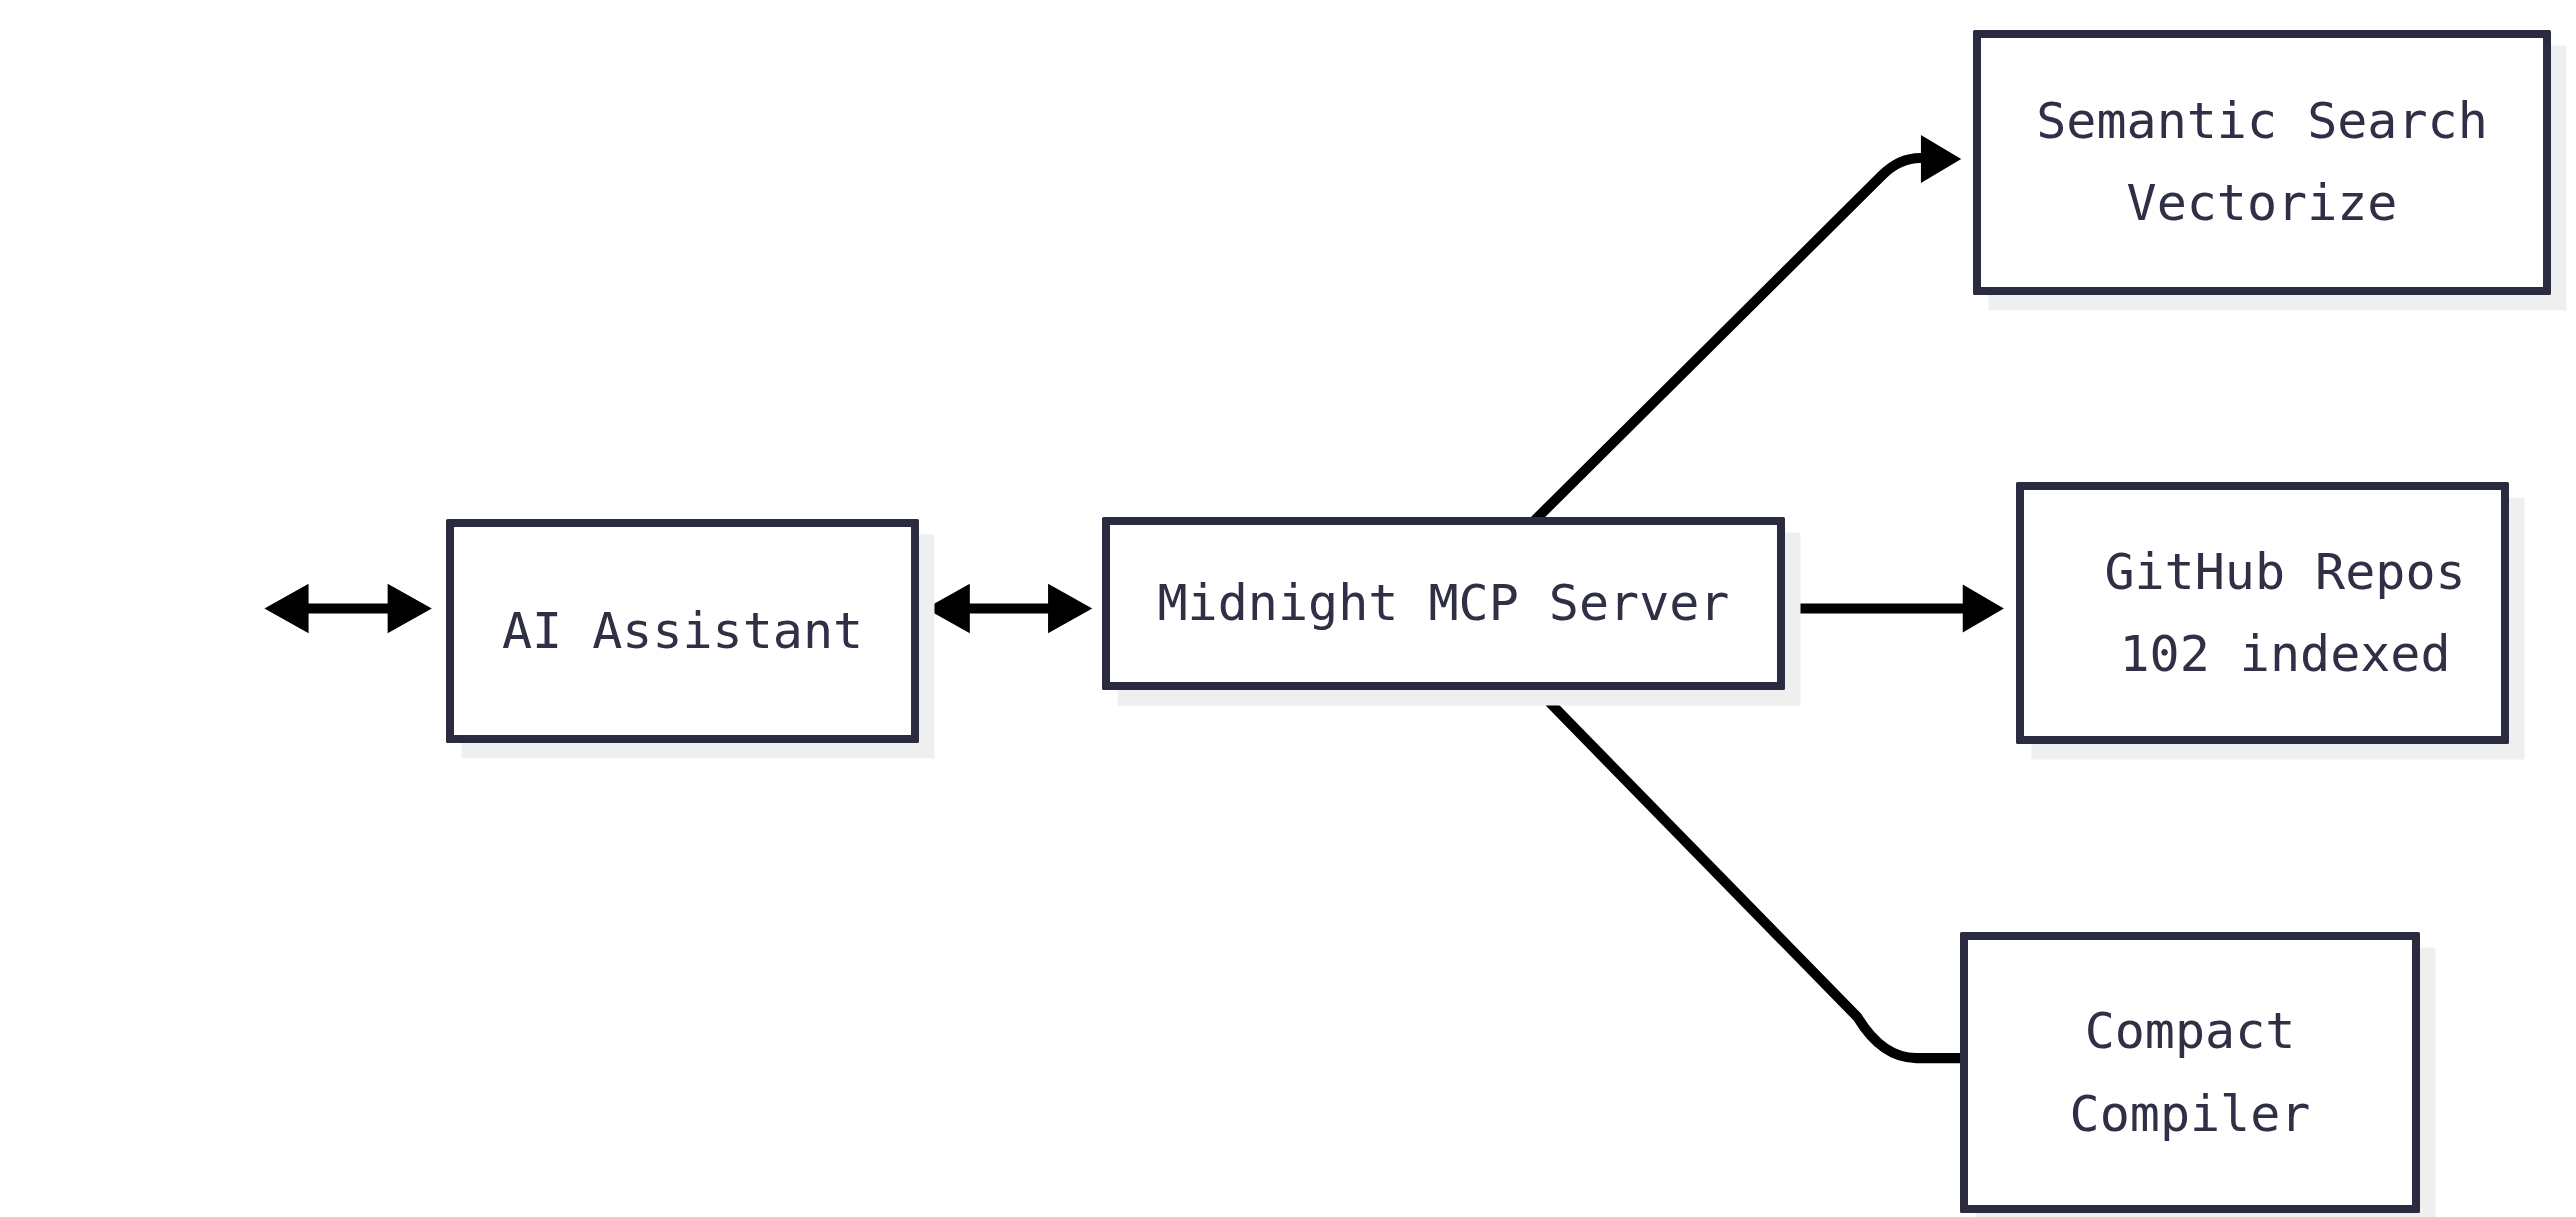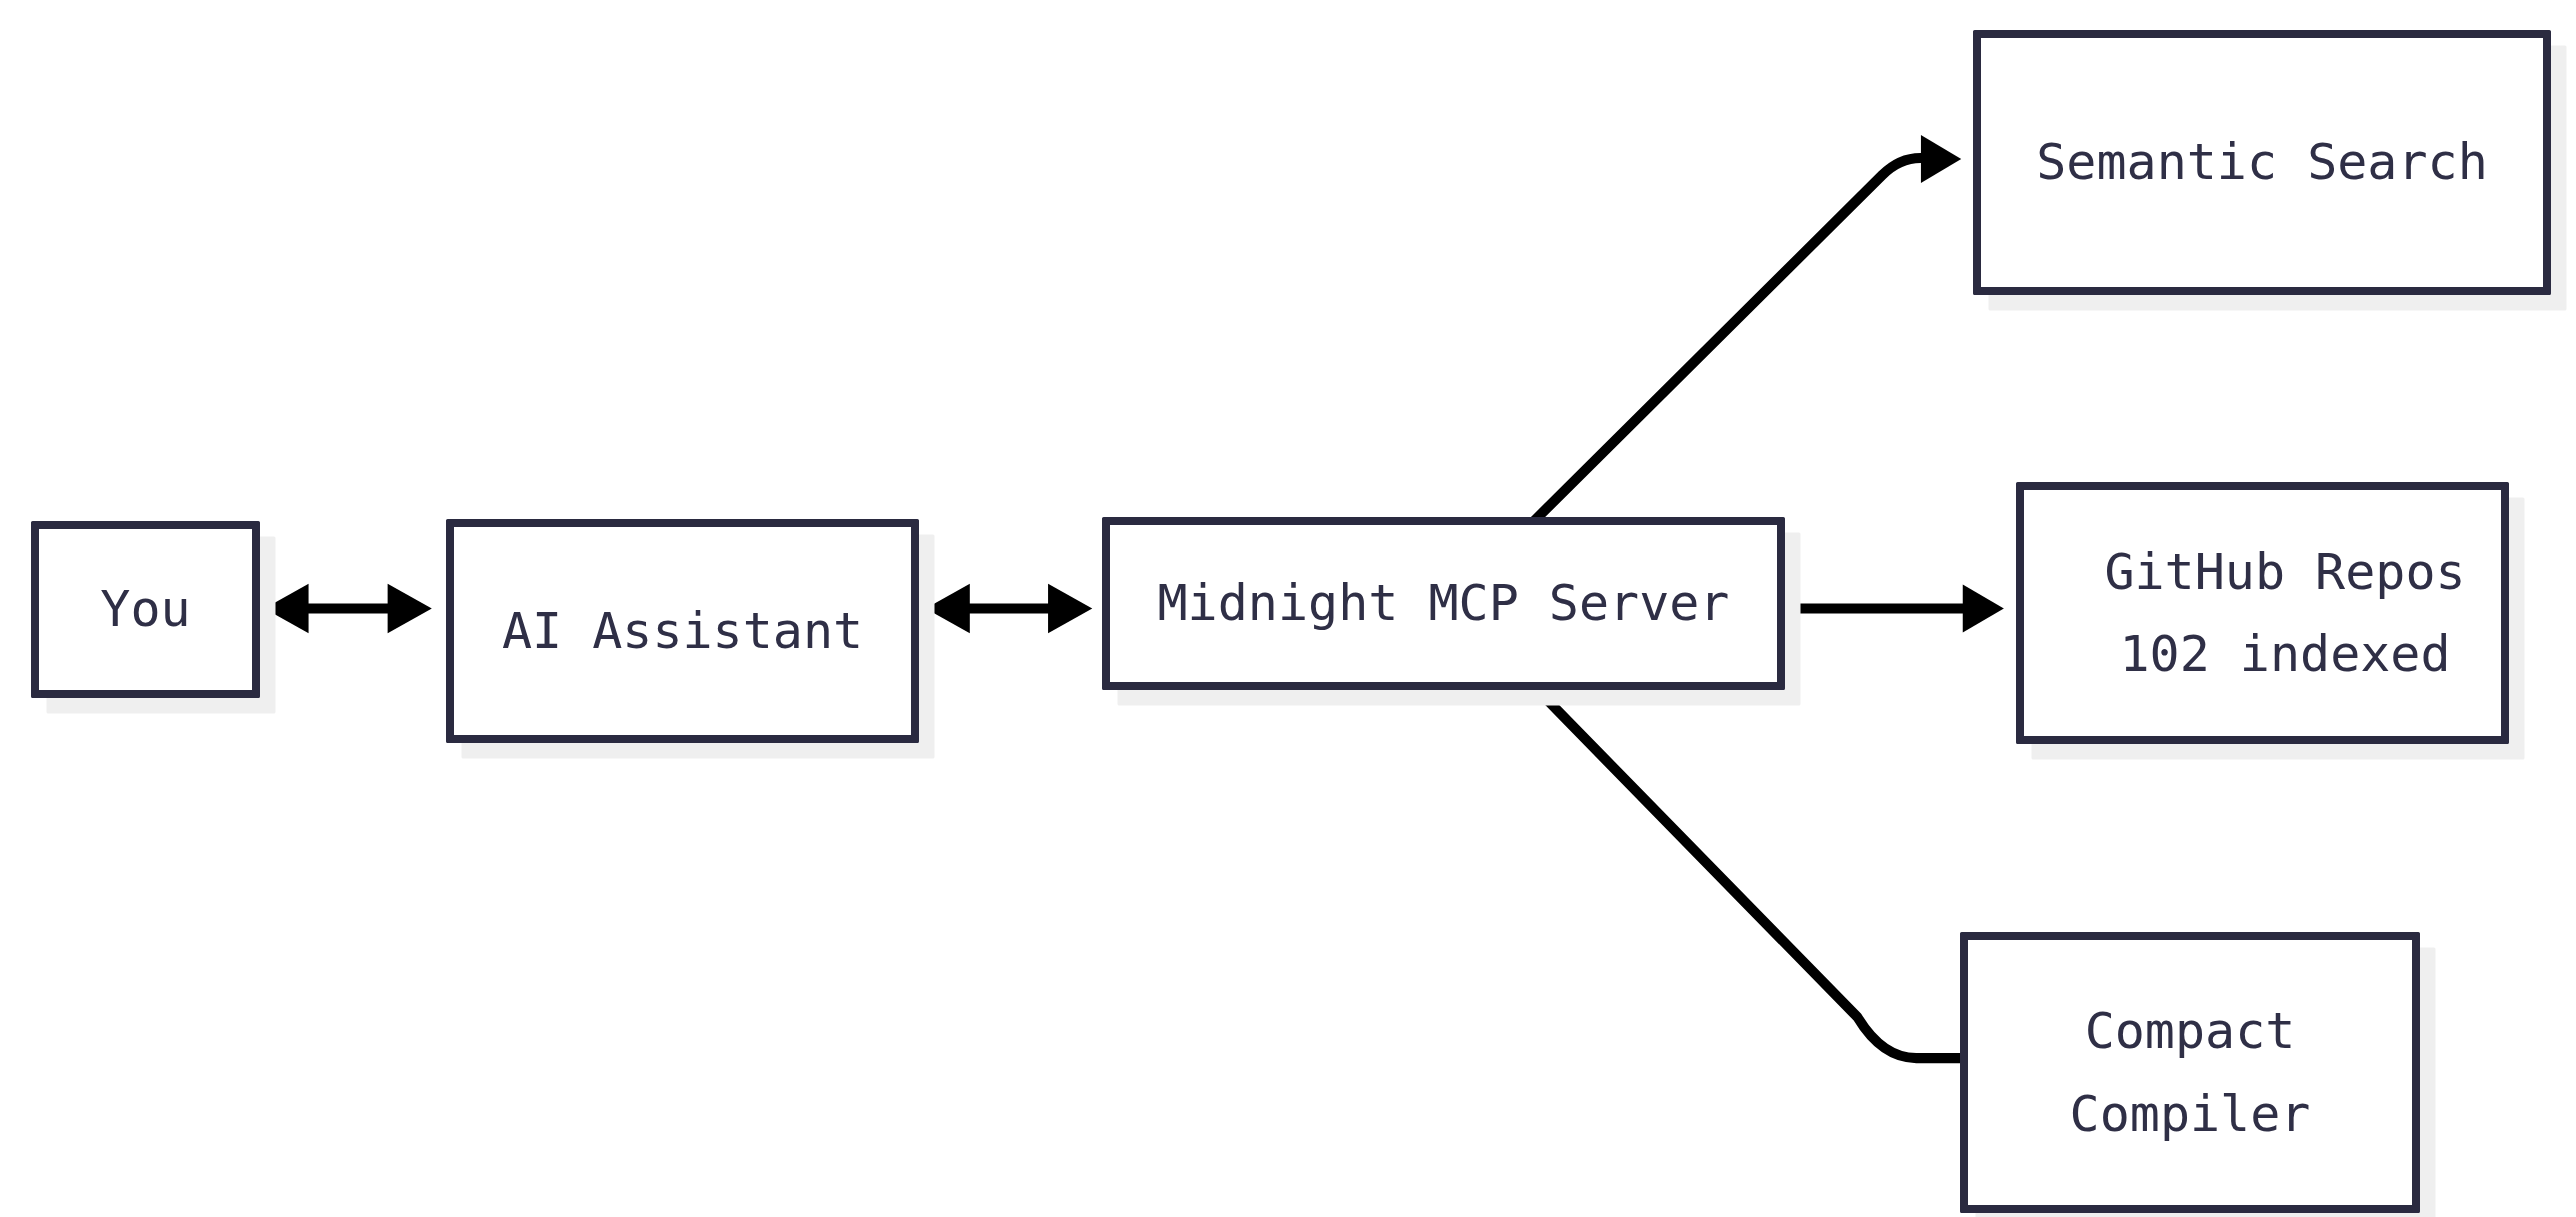--- a/index.html
+++ b/index.html
@@ -88,34 +88,32 @@
       <line class="connector-line" x1="2303" y1="785" x2="2536" y2="785"></line>
       <polygon class="arrowhead" points="2585,785 2532,754 2532,816"></polygon>
     </g>
 
     <g>
       <path class="connector-line" d="M 1991 898 L 2396 1312 Q 2428 1365 2472 1365 L 2612 1365"></path>
       <polygon class="arrowhead" points="2662,1365 2610,1334 2610,1396"></polygon>
     </g>
   </svg>
 
-  <div class="node node-you">
-    <div>You</div>
-  </div>
 
   <div class="node node-ai">
     <div>AI Assistant</div>
   </div>
 
   <div class="node node-mcp">
     <div>Midnight MCP Server</div>
   </div>
 
   <div class="node node-semantic">
     <div>Semantic Search</div>
+    <div>Vectorize</div>
   </div>
 
   <div class="node node-github">
     <div>GitHub Repos</div>
     <div>102 indexed</div>
   </div>
 
   <div class="node node-compact">
     <div>Compact</div>
     <div>Compiler</div>

